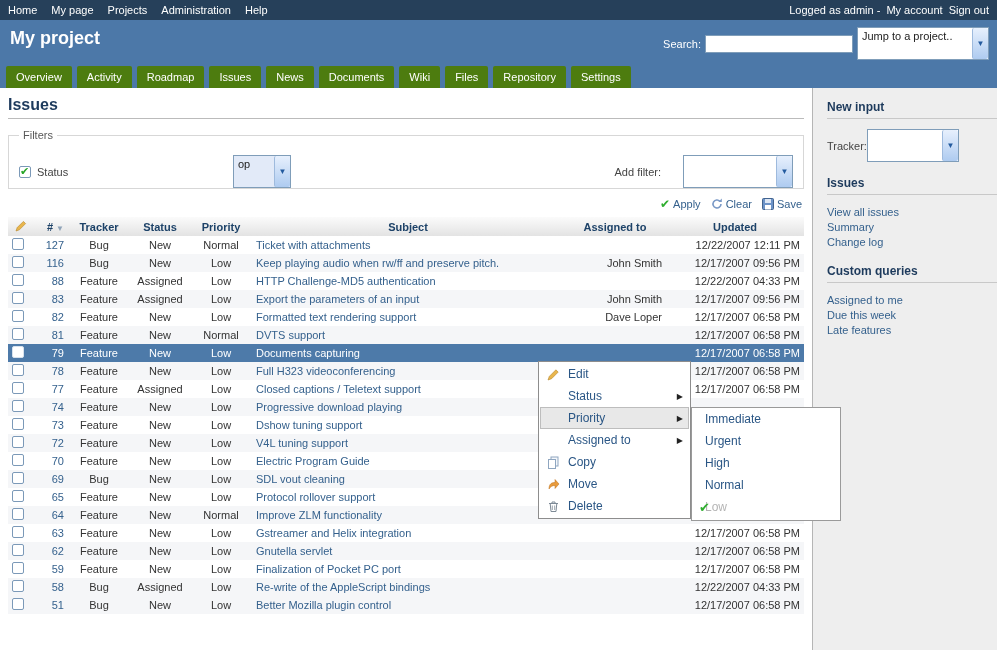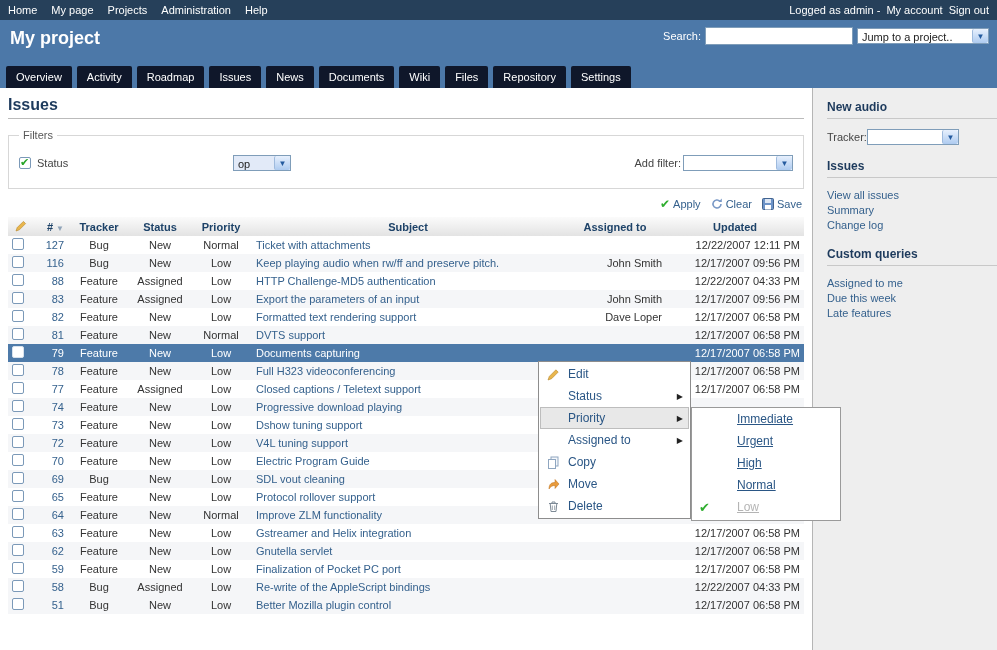--- a/index.html
+++ b/index.html
@@ -14,46 +14,46 @@
   .topbar a { color:#fff; text-decoration:none; cursor:pointer; }
 
   
   .header { height:68px; background:#4c78a8; position:relative; }
   .header h1 { color:#fff; font-size:18px; font-weight:bold; padding:8px 12px 0 10px; }
   .header .search-area { position:absolute; top:7px; right:8px; display:flex;
                          align-items:center; gap:4px; font-size:11px; color:#fff; }
   .header .search-area input { width:148px; height:18px; border:1px solid #7f9db9;
                                font-size:11px; padding:1px 3px; }
   .tabs { position:absolute; left:6px; bottom:0; display:flex; gap:5px; }
-  .tab { background:#0f172a; color:#fff; font-size:11px; padding:5px 10px 5px;
+  .tab { background:#4d7c0f; color:#fff; font-size:11px; padding:5px 10px 5px;
          border-radius:2px 2px 0 0; cursor:pointer; }
 
   
   .main { display:flex; height:562px; }
   .content { width:812px; position:relative; background:#fff; }
   .sidebar { flex:1; background:#eee; border-left:1px solid #b5b5b5;
              padding:12px 0 0 14px; }
 
   
   h2.page-title { color:#1d3a5c; font-size:16px; font-weight:bold;
                   margin:8px 8px 0; padding-bottom:4px; border-bottom:1px solid #bbb; }
   fieldset.filters { margin:10px 8px 0; border:1px solid #d7d7d7; height:60px;
                      padding:8px 10px; font-size:11px; color:#444; }
   fieldset.filters legend { color:#585858; padding:0 4px; font-size:11px; }
   .filter-row { display:flex; align-items:center; margin-top:6px; }
   .status-filter { display:flex; align-items:center; gap:6px; width:214px; }
-  .addfilter { margin-left:auto; display:flex; align-items:center; gap:2px; }
+  .addfilter { margin-left:auto; display:flex; align-items:center; gap:22px; }
 
   .cb { width:12px; height:12px; border:1px solid #7b99b8; background:#fff;
         display:inline-block; border-radius:2px; position:relative; cursor:pointer; }
   .cb.checked::after { content:"\2714"; color:#27a427; font-weight:bold;
         font-size:11px; position:absolute; left:0px; top:-2px; }
 
   .fselect { display:inline-flex; border:1px solid #7f9db9; background:#fff;
-             height:16px; cursor:pointer; }
+             height:33px; cursor:pointer; }
   .fselect .val { font-size:11px; padding:2px 4px; color:#222; white-space:nowrap;
                   overflow:hidden; flex:1; }
   .fselect .arrow { width:16px; background:linear-gradient(#e7f0fd,#aecbf0);
                     border-left:1px solid #9ebadd; color:#235a9e; font-size:8px;
                     display:flex; align-items:center; justify-content:center;
                     border-radius:2px; }
   .fselect.tint { background:#e2eaf8;gap:24px; }
 
   .actions { display:flex; justify-content:flex-end; gap:10px; margin:8px 10px 6px;
              font-size:11px; align-items:center; }
@@ -86,21 +86,21 @@
               padding-left:27px; position:relative; cursor:pointer;
               border:1px solid transparent; }
   .ctx-item .mi { position:absolute; left:6px; top:4px; width:13px; height:13px; }
   .ctx-item .sub-arrow { position:absolute; right:5px; top:1px; color:#222;
                          font-size:8px; }
   .ctx-item.hover { background:#e8e8e8; border:1px solid #bdbdbd; }
 
   .sub-menu { position:absolute; left:691px; top:407px; width:150px;
               background:#fff; border:1px solid #9a9a9a; padding:1px; z-index:21; }
   .sub-item { height:22px; line-height:21px; font-size:12px; color:#2a5685;
-              padding-left:44px; position:relative; cursor:pointer;text-decoration:underline; }
+              padding-left:12px; position:relative; cursor:pointer; }
   .sub-item.disabled { color:#b4b4b4; }
   .sub-item .mi-check { position:absolute; left:6px; top:0; color:#2fae2f;
                         font-weight:bold; font-size:13px; }
 
   
   .sb-heading { color:#1d3a5c; font-size:12px; font-weight:bold;
                 border-bottom:1px solid #c8c8c8; padding-bottom:4px;
                 margin:14px 0 10px; }
   .sb-heading.first { margin-top:0; }
   .sidebar a { display:block; color:#35618d; font-size:11px; line-height:15px;
@@ -434,21 +434,21 @@
             <td class="c-priority">Low</td>
             <td class="c-subject"><a>Better Mozilla plugin control</a></td>
             <td class="c-assigned"></td>
             <td class="c-updated">12/17/2007 06:58 PM</td>
           </tr>
         </tbody>
     </table>
   </div>
 
   <div class="sidebar">
-    <div class="sb-heading first">New audio</div>
+    <div class="sb-heading first">New input</div>
     <div class="tracker-row">
       <span>Tracker:</span>
       <span class="fselect" style="width:92px">
         <span class="val"></span>
         <span class="arrow">▼</span>
       </span>
     </div>
     <div class="sb-heading">Issues</div>
     <a>View all issues</a>
     <a>Summary</a>

